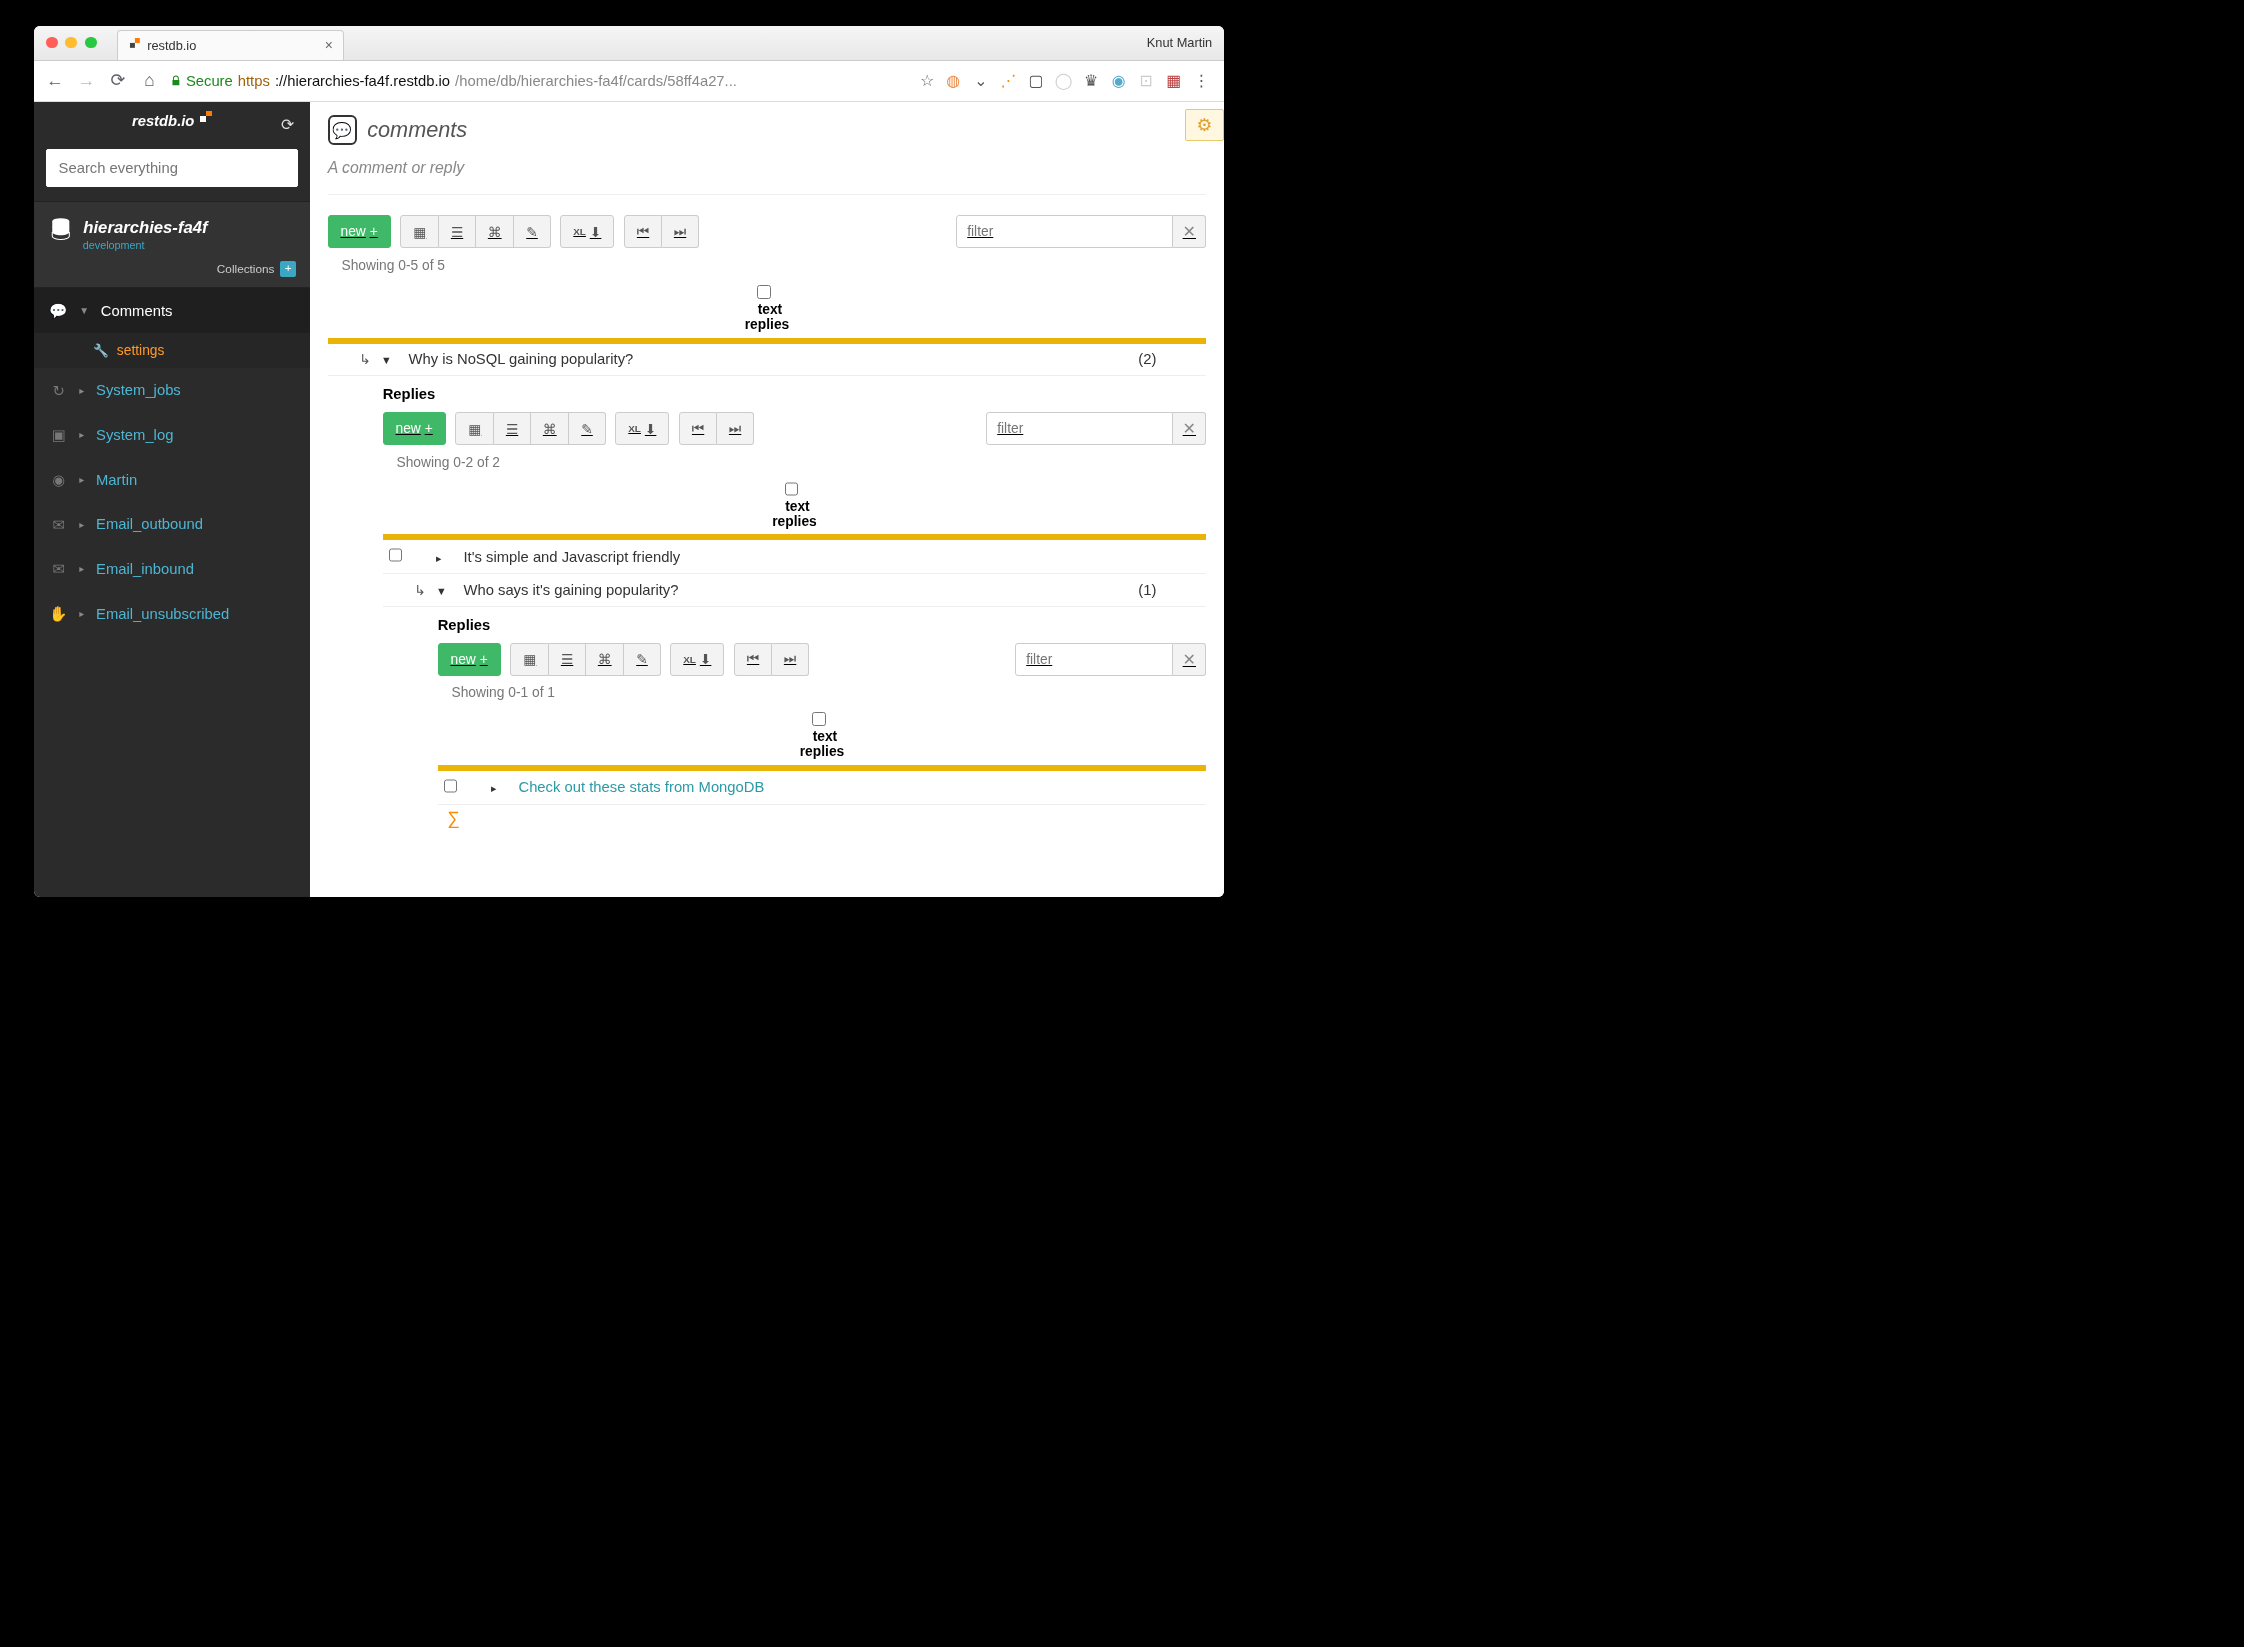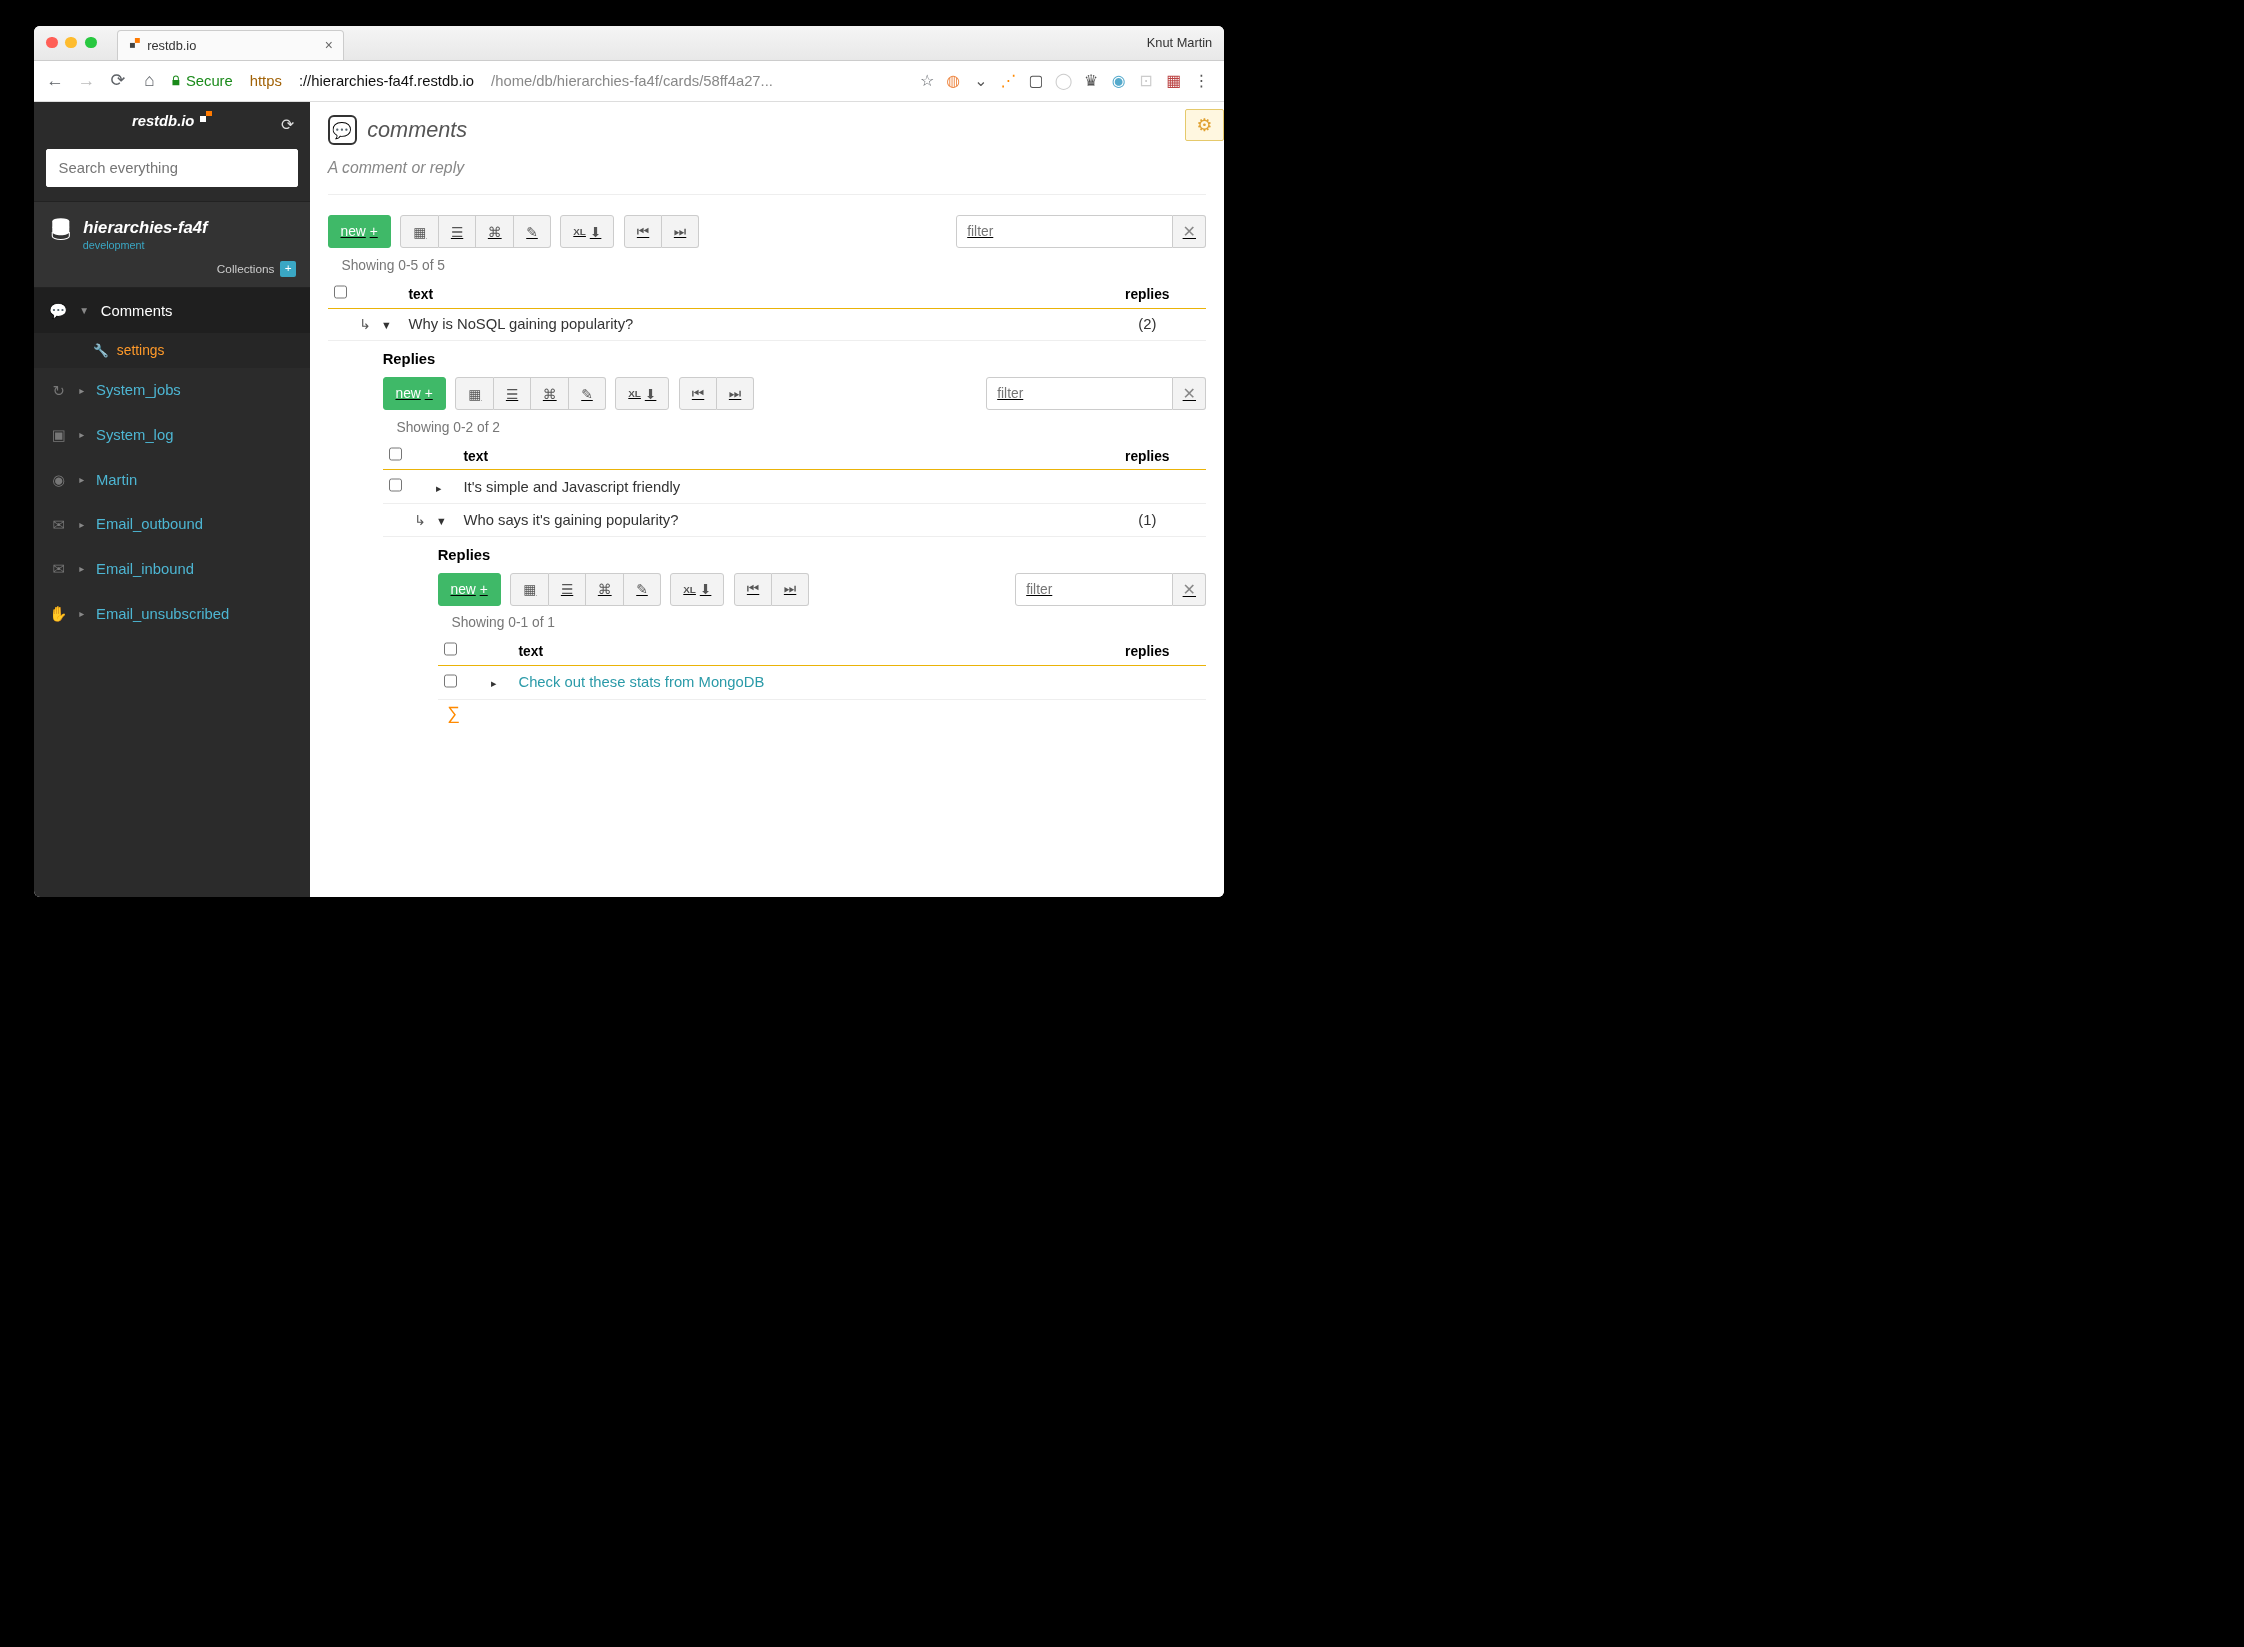--- a/index.html
+++ b/index.html
@@ -15,21 +15,21 @@
 .tab { margin-left:19.7px; height:29.6px; background:#fafafa; border:1px solid #ccc; border-bottom:none; border-radius:3.9px 3.9px 0 0; display:flex; align-items:center; padding:0 9.9px; gap:5.9px; font-size:12.8px; color:#333; min-width:227px; align-self:flex-end; }
 .tab .fav { width:13.8px; height:13.8px; display:flex; align-items:center; justify-content:center; }
 .tab .fav svg { width:13.8px; height:13.8px; }
 .tab .close-x { margin-left:auto; color:#666; font-size:13.8px; }
 .titlebar .user { margin-left:auto; padding-right:11.8px; font-size:12.8px; color:#333; }
 
 
 .urlbar { height:41px; display:flex; align-items:center; gap:9.9px; padding:0 9.9px; border-bottom:1px solid #ddd; background:#fff; }
 .urlbar .nav-arrow, .urlbar .nav-icon { color:#5f6368; font-size:17.7px; width:21.7px; text-align:center; }
 .urlbar .nav-arrow.disabled { color:#bbb; }
-.addr { flex:1; display:flex; align-items:center; font-size:14.8px; gap:17px; overflow:hidden; white-space:nowrap; color:#333; }
+.addr { flex:1; display:flex; align-items:center; font-size:14.8px; gap:5px; overflow:hidden; white-space:nowrap; color:#333; }
 .addr .secure { color:#1a8a1a; font-weight:500; display:flex; align-items:center; gap:3.9px; }
 .addr .lock { width:11.8px; height:11.8px; fill:#1a8a1a; }
 .addr .path { color:#888; }
 .ext-icons { display:flex; gap:9.9px; align-items:center; color:#555; font-size:15.8px; padding-right:3.9px; }
 .ext-icons span { width:17.7px; height:17.7px; display:flex; align-items:center; justify-content:center; }
 .star { color:#5f6368; }
 
 
 .app { flex:1; display:flex; overflow:hidden; }
 .sidebar { width:276px; background:#2b2b2b; color:#ddd; display:flex; flex-direction:column; }
@@ -77,21 +77,21 @@
 .btn-group .btn:last-child { border-radius:0 3px 3px 0; }
 .btn.single { border-radius:3px; }
 .btn .xl { font-size:9.9px; font-weight:600; }
 .filter-wrap { margin-left:auto; display:flex; }
 .filter-wrap input { height:33px; width:217px; padding:0 9.9px; border:1px solid #ccc; border-radius:3px 0 0 3px; font-size:13.8px; color:#555; }
 .filter-wrap .clr { width:33px; height:33px; border:1px solid #ccc; border-left:0; border-radius:0 3px 3px 0; background:#f3f3f3; color:#888; display:flex; align-items:center; justify-content:center; }
 
 .showing { color:#777; font-size:13.8px; padding:9.9px 0 5.9px 13.8px; }
 
 .tbl { width:100%; }
-.thead { display:flex; align-items:flex-end; font-weight:700; font-size:13.8px; padding:5.9px 0; border-bottom:1px solid #eab308; }
+.thead { display:flex; align-items:center; font-weight:700; font-size:13.8px; padding:5.9px 0; border-bottom:6px solid #eab308;flex-direction:column; }
 .col-chk { width:31.5px; padding-left:5.9px; }
 .col-handle { width:21.7px; }
 .col-caret { width:21.7px; }
 .col-text { flex:1; padding-left:5.9px; }
 .col-replies { width:118px; text-align:center; }
 .trow { display:flex; align-items:center; font-size:14.8px; padding:7.9px 0; border-bottom:1px solid #eee; color:#333; }
 .trow .link { color:#2a9aa8; }
 .handle-ic { color:#555; font-size:13.8px; }
 .caret-ic { color:#333; font-size:10.8px; }
 

